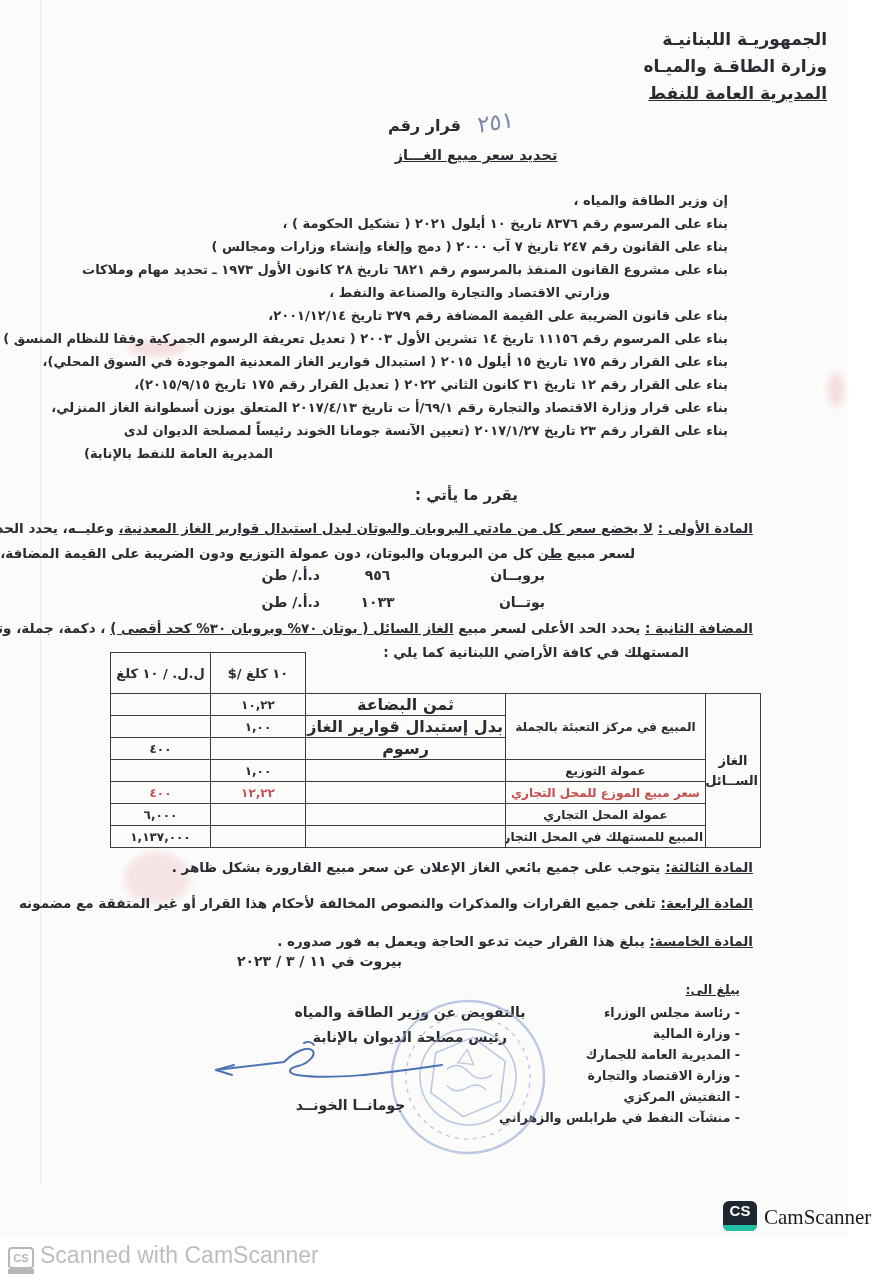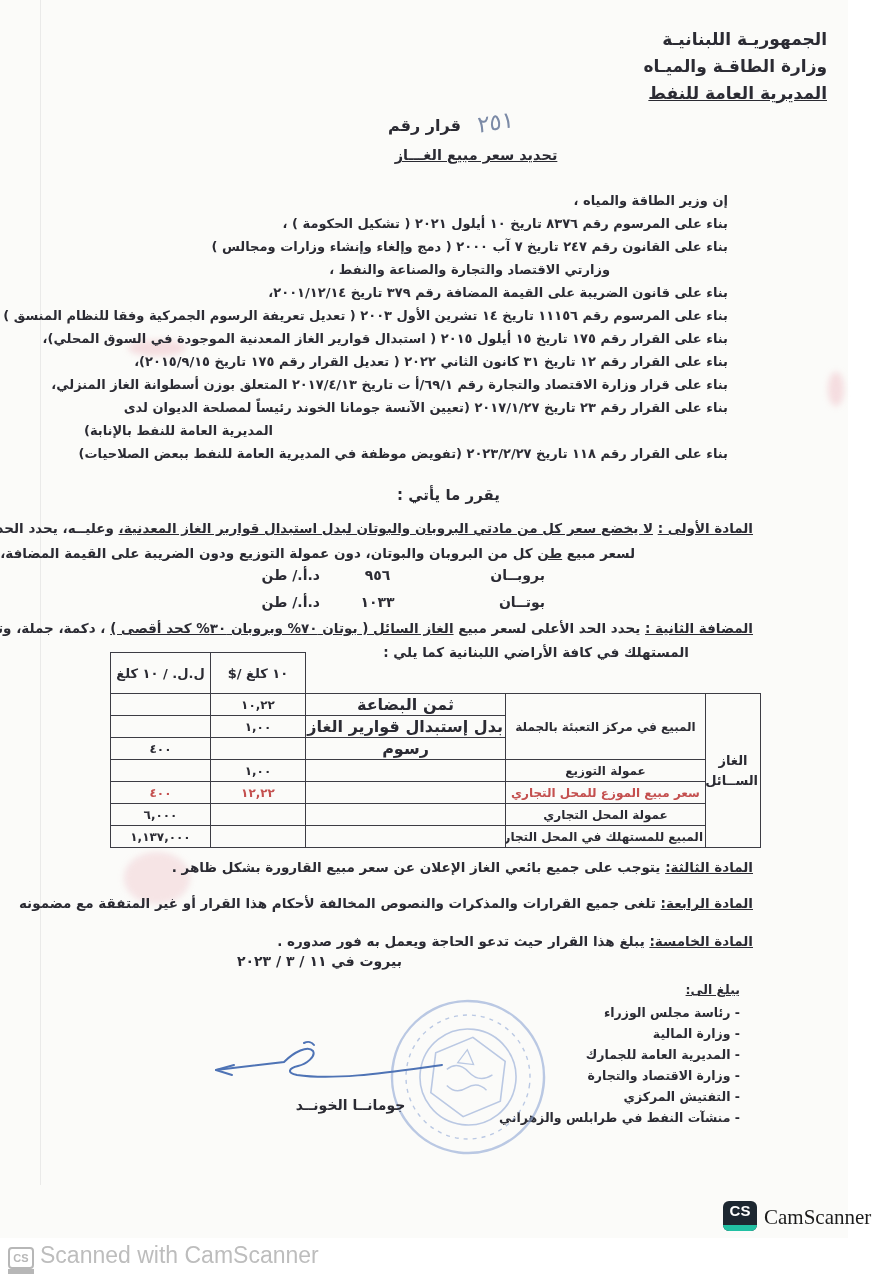--- a/index.html
+++ b/index.html
@@ -18,21 +18,21 @@
   .dec-row{top:116px;left:388px;width:178px;display:flex;flex-direction:row-reverse;
            justify-content:flex-start;align-items:flex-start;gap:16px;font-size:16px;}
   .hand{font-weight:400;color:#7b8aa6;font-size:23px;transform:rotate(-9deg) skewX(-6deg);
         display:inline-block;margin-top:-7px;}
   .subject{top:147px;left:384px;width:184px;text-align:center;font-size:14.5px;}
   
   .preamble{top:189px;right:120px;width:660px;text-align:right;font-size:13px;line-height:23px;}
   .preamble .ind1{margin-left:0;margin-right:118px;}
   .preamble .ind2{margin-right:455px;}
   
-  .resolves{top:486px;right:348px;font-size:15px;text-align:right;}
+  .resolves{top:486px;right:330px;font-size:15px;text-align:right;}
   
   .article{right:95px;width:692px;text-align:right;font-size:13.5px;line-height:25px;}
   .a1{top:516px;}
   .a1 .l2{margin-right:118px;}
   .a2{top:616px;line-height:24px;}
   .a2 .l2{margin-right:64px;}
   .a3{top:855px;}
   .a4{top:891px;}
   .a5{top:929px;}
   
@@ -95,29 +95,29 @@
     <span class="hand">٢٥١</span>
   </div>
   <div class="abs ar subject">
     <span class="u">تحديد سعر مبيع الغـــاز</span>
   </div>
 
   <div class="abs ar preamble">
     <div>إن وزير الطاقة والمياه ،</div>
     <div>بناء على المرسوم رقم ٨٣٧٦  تاريخ ١٠ أيلول ٢٠٢١ ( تشكيل الحكومة ) ،</div>
     <div>بناء على القانون رقم ٢٤٧ تاريخ ٧ آب ٢٠٠٠ ( دمج وإلغاء وإنشاء وزارات ومجالس )</div>
+    <div>بناء على مشروع القانون المنفذ بالمرسوم رقم ٦٨٢١ تاريخ ٢٨ كانون الأول ١٩٧٣ ـ تحديد مهام وملاكات</div>
     <div class="ind1">وزارتي الاقتصاد والتجارة والصناعة والنفط ،</div>
     <div>بناء على قانون الضريبة على القيمة المضافة رقم ٣٧٩ تاريخ ٢٠٠١/١٢/١٤،</div>
     <div>بناء على المرسوم رقم ١١١٥٦ تاريخ ١٤ تشرين الأول ٢٠٠٣ ( تعديل تعريفة الرسوم الجمركية وفقا للنظام المنسق )</div>
     <div>بناء على القرار رقم ١٧٥ تاريخ ١٥ أيلول ٢٠١٥ ( استبدال قوارير الغاز المعدنية  الموجودة في السوق المحلي)،</div>
     <div>بناء على القرار رقم ١٢ تاريخ ٣١ كانون الثاني ٢٠٢٢ ( تعديل القرار رقم ١٧٥ تاريخ ٢٠١٥/٩/١٥)،</div>
     <div>بناء على قرار وزارة الاقتصاد والتجارة رقم ٦٩/١/أ ت تاريخ ٢٠١٧/٤/١٣ المتعلق بوزن أسطوانة الغاز المنزلي،</div>
     <div>بناء على القرار رقم ٢٣ تاريخ ٢٠١٧/١/٢٧ (تعيين الآنسة جومانا الخوند رئيساً لمصلحة الديوان لدى</div>
     <div class="ind2">المديرية العامة للنفط بالإنابة)</div>
-    <div>بناء على القرار رقم ١١٨ تاريخ ٢٠٢٣/٢/٢٧ (تفويض موظفة في المديرية العامة للنفط ببعض الصلاحيات)</div>
   </div>
 
   <div class="abs ar resolves">يقرر ما يأتي :</div>
 
   <div class="abs ar article a1">
     <div>
       <span class="u">المادة الأولى :</span>
       <span class="u">لا يخضع سعر كل من مادتي البروبان والبوتان لبدل استبدال قوارير الغاز المعدنية،</span>
       <span>وعليــه، يحدد الحد الأعلى</span>
     </div>
@@ -232,20 +232,24 @@
   <div class="abs ar dist">
     <div class="ttl">يبلغ الى:</div>
     <div>- رئاسة مجلس الوزراء</div>
     <div>- وزارة المالية</div>
     <div>- المديرية العامة للجمارك</div>
     <div>- وزارة الاقتصاد والتجارة</div>
     <div>- التفتيش المركزي</div>
     <div>- منشآت النفط في طرابلس والزهراني</div>
   </div>
 
+  <div class="abs ar sigblock">
+    <div>بالتفويض عن وزير الطاقة والمياه</div>
+    <div>رئيس مصلحة الديوان بالإنابة</div>
+  </div>
 
   <div class="abs stamp">
     <svg width="200" height="170" viewBox="0 0 200 170">
       <g transform="rotate(7 100 85)" fill="none" stroke="#93aad6">
         <circle cx="100" cy="85" r="76" stroke-width="2.5"></circle>
         <circle cx="100" cy="85" r="62" stroke-width="1.4" stroke-dasharray="4 5"></circle>
         <circle cx="100" cy="85" r="48" stroke-width="1.6"></circle>
         <polygon points="100,45 135,65 135,105 100,125 65,105 65,65" stroke-width="1.6"></polygon>
         <path d="M78 80 q10 -10 22 0 q12 10 24 0" stroke-width="1.4"></path>
         <path d="M80 96 q10 8 20 0 q10 -8 20 0" stroke-width="1.4"></path>

